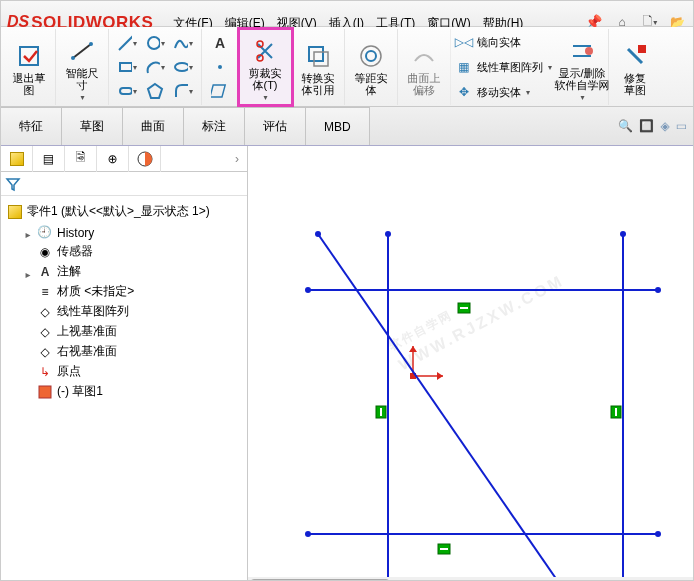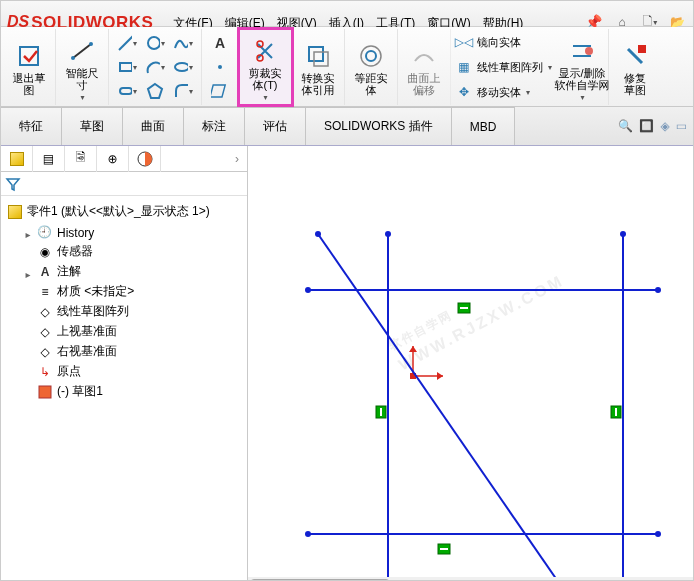--- a/index.html
+++ b/index.html
@@ -269,21 +269,20 @@
     </div>
   </div>
 </div>
 
 <div class="tabs">
   <div class="tab">特征</div>
   <div class="tab">草图</div>
   <div class="tab">曲面</div>
   <div class="tab">标注</div>
   <div class="tab">评估</div>
-  <div class="tab">SOLIDWORKS 插件</div>
   <div class="tab">MBD</div>
   <div class="tabs-right">
     <span class="ic">🔍</span>
     <span class="ic">🔲</span>
     <span class="ic">◈</span>
     <span class="ic">▭</span>
   </div>
 </div>
 
 <div class="main">

